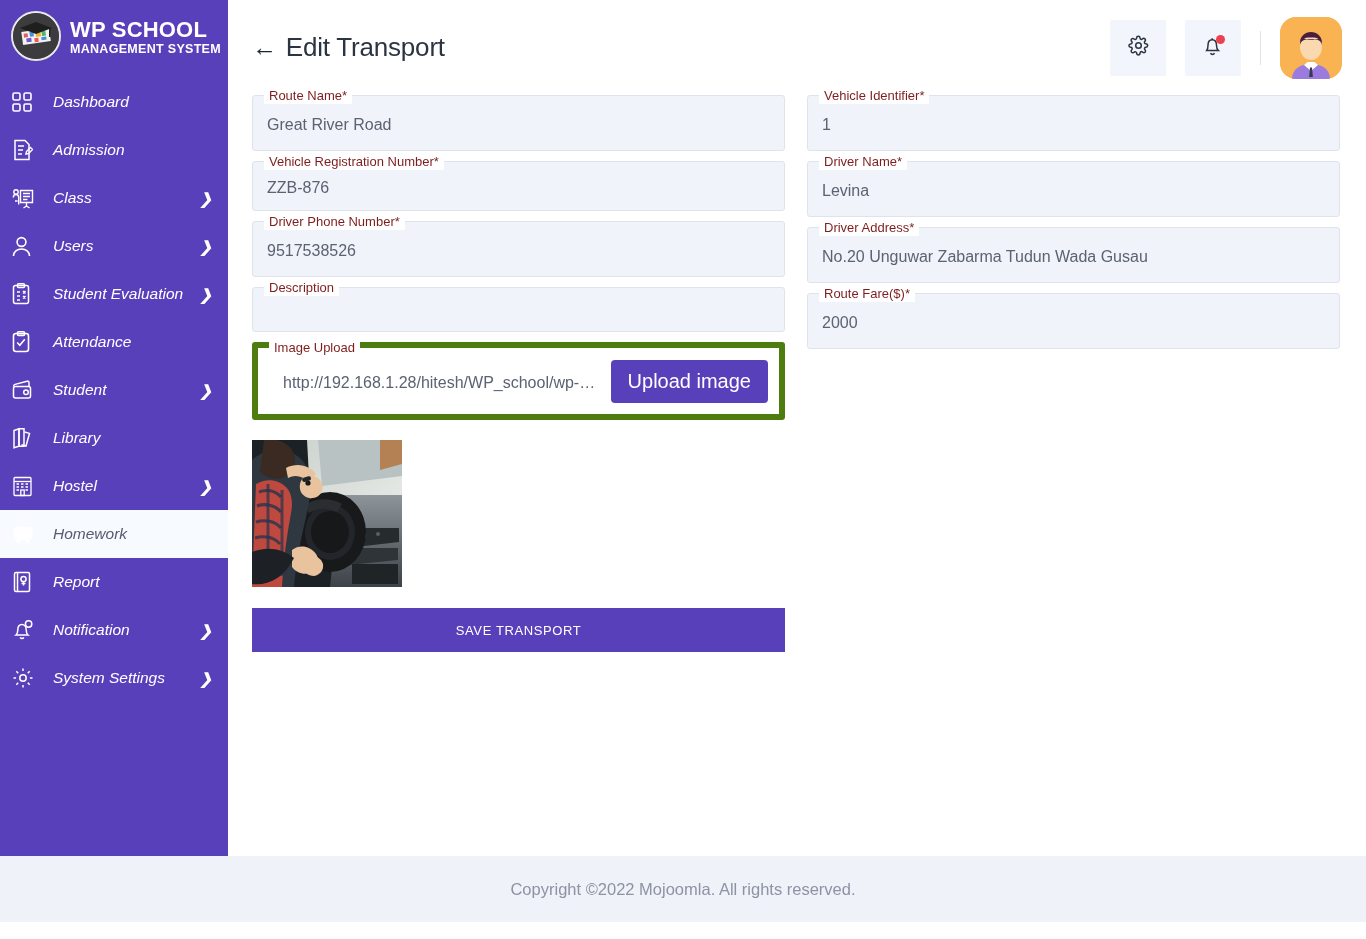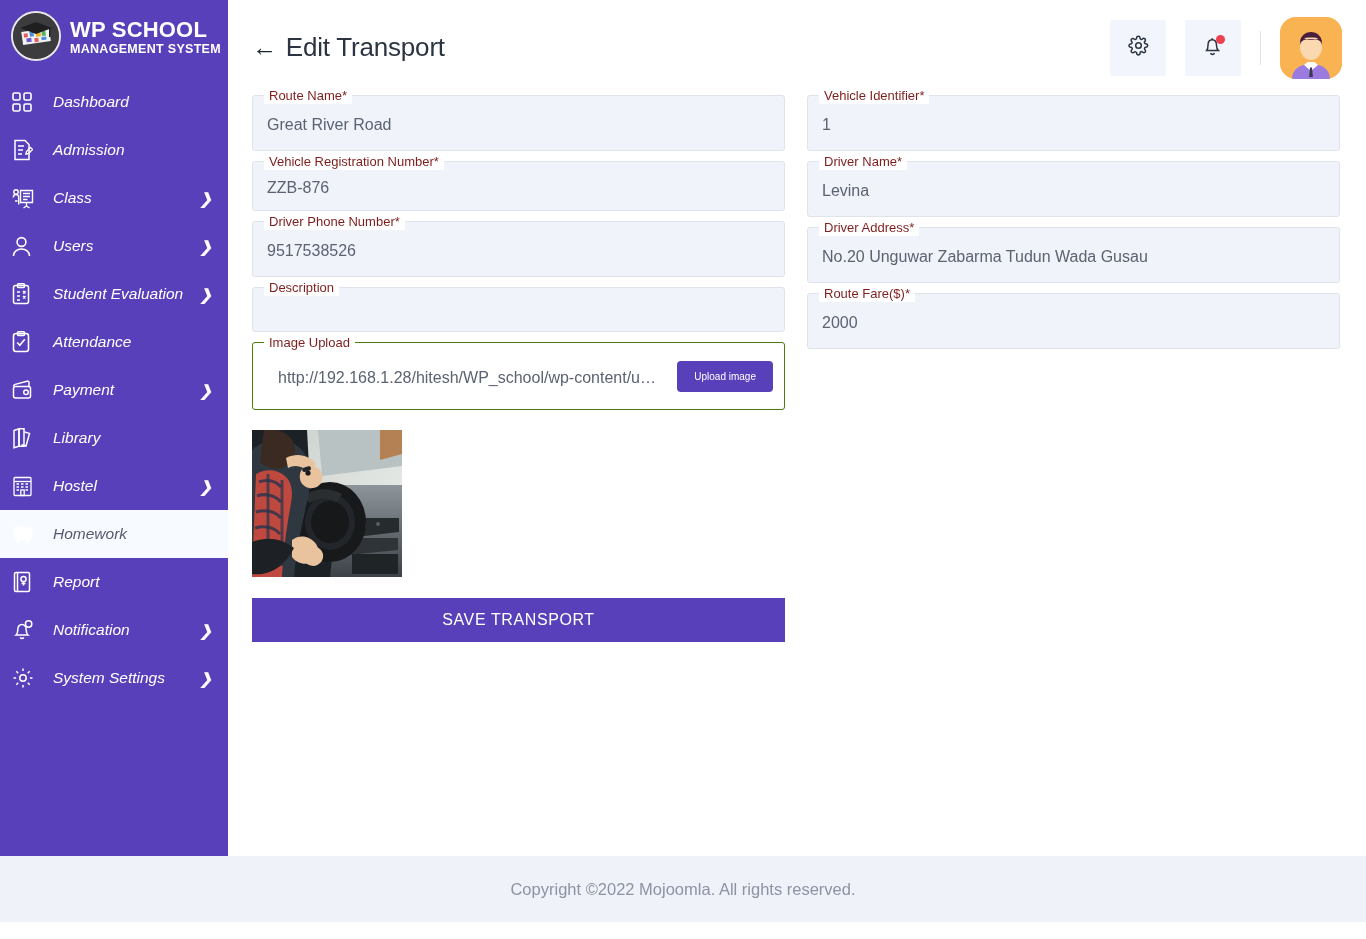--- a/index.html
+++ b/index.html
@@ -155,38 +155,38 @@
   }
   .field.tall input { padding: 20px 14px 16px 14px; }
   .field textarea { resize: none; height: 44px; padding: 12px 14px; }
   .field.desc { height: 45px; }
   .field.desc textarea { height: 43px; }
 
   .field.upload {
     padding: 9px 11px;
     display: flex; align-items: center; gap: 11px;
     background: #ffffff;
-    border: 1px solid #4d7c0f;
+    border: 6px solid #4d7c0f;
   }
   .upload-path {
     flex: 1;
     background: #f2f2f2;
     color: #4a4a4a;
     font-size: 15.5px;
     padding: 9px 10px;
     white-space: nowrap; overflow: hidden; text-overflow: ellipsis;
     border: none; outline: none;
     font-family: "Liberation Sans", sans-serif;
   }
   .upload-btn {
     background: #5940bb;
     color: #ffffff;
     border: none;
     border-radius: 4px;
-    font-size: 10px;
+    font-size: 20px;
     font-family: "Liberation Sans", sans-serif;
     padding: 10px 17px;
     cursor: pointer;
   }
 
   .preview {
     width: 150px; height: 147px;
     margin-top: 20px;
     overflow: hidden;
     position: relative;
@@ -194,21 +194,21 @@
   }
   .preview svg { display: block; }
 
   .save-btn {
     width: 533px;
     margin-top: 21px;
     background: #5940bb;
     color: #ffffff;
     border: none;
     height: 44px;
-    font-size: 16px;
+    font-size: 13px;
     letter-spacing: .6px;
     font-family: "Liberation Sans", sans-serif;
     cursor: pointer;
   }
 
   
   .footer {
     height: 66px;
     background: #eff2f8;
     display: flex; align-items: center; justify-content: center;
@@ -322,21 +322,21 @@
         </div>
 
         <div class="nav-item">
           <span class="nav-icon">
             <svg width="22" height="20" viewBox="0 0 22 20" fill="none" stroke="#fff" stroke-width="1.5">
               <path d="M1.5 6.5c0-1 .6-1.8 1.6-2.1L15 1.2c1-.3 2 .4 2 1.4v3.9"></path>
               <rect x="1.5" y="6.5" width="17" height="11.5" rx="2"></rect>
               <circle cx="14" cy="12.2" r="2.3"></circle>
             </svg>
           </span>
-          <span class="nav-label">Payment</span>
+          <span class="nav-label">Student</span>
           <span class="nav-caret">❯</span>
         </div>
 
         <div class="nav-item">
           <span class="nav-icon">
             <svg width="21" height="22" viewBox="0 0 21 22" fill="none" stroke="#fff" stroke-width="1.5">
               <path d="M2 3.5L7 1.8v17.4L2 20.8z"></path>
                 <path d="M7 1.8h5v17.4H7z"></path>
               <path d="M12.5 5l5 1.4-3.5 12.6-4.6-1.3"></path>
             </svg>

